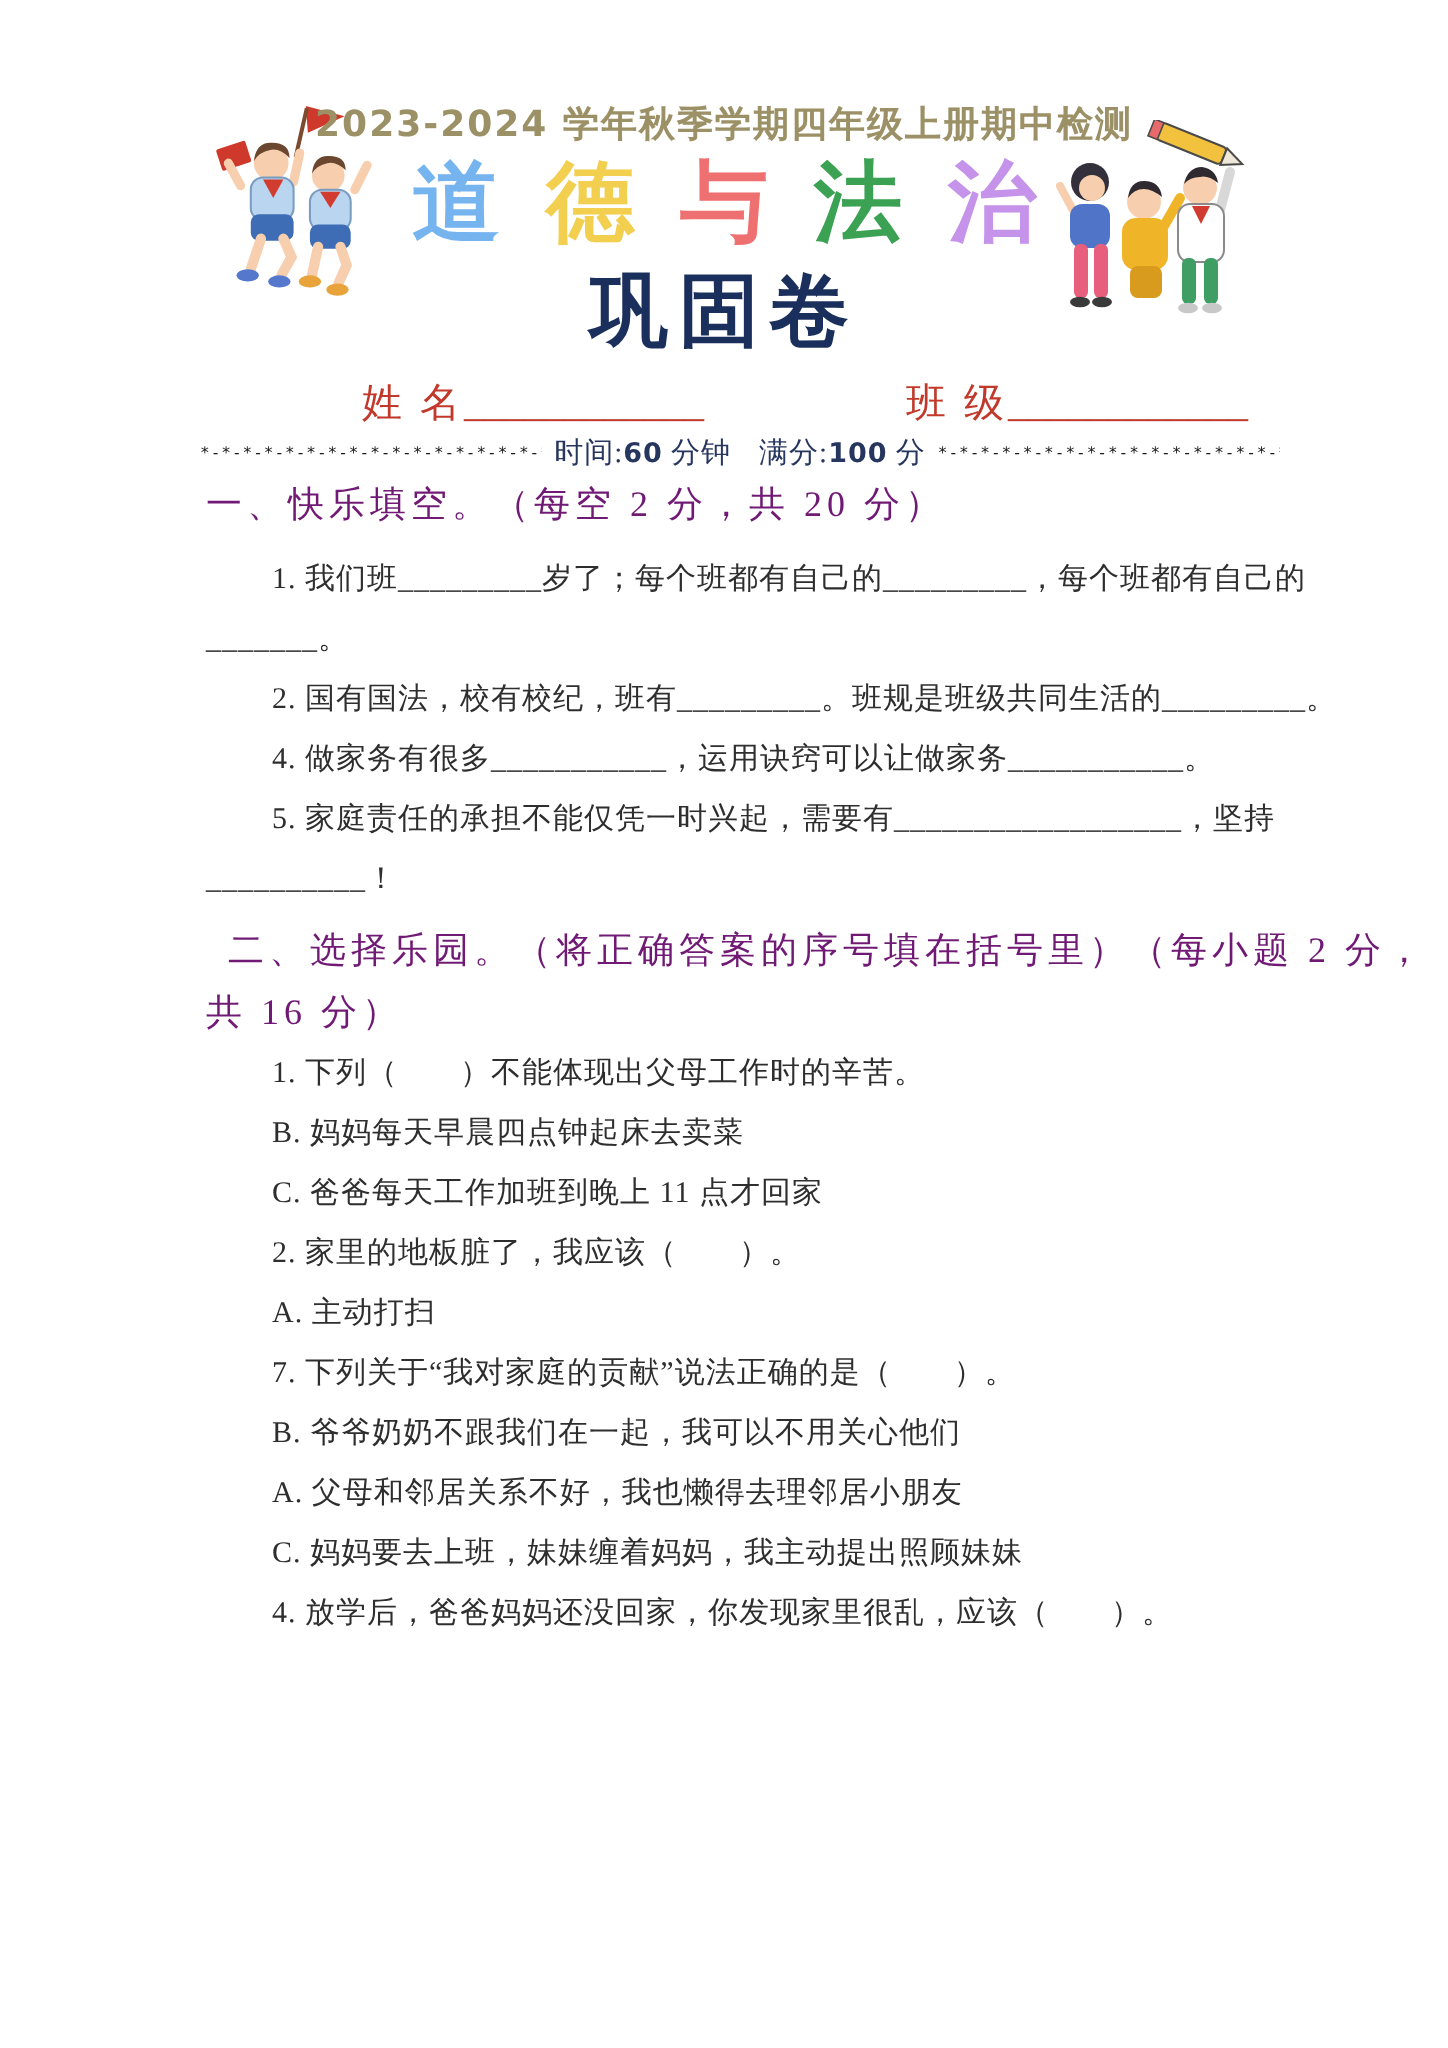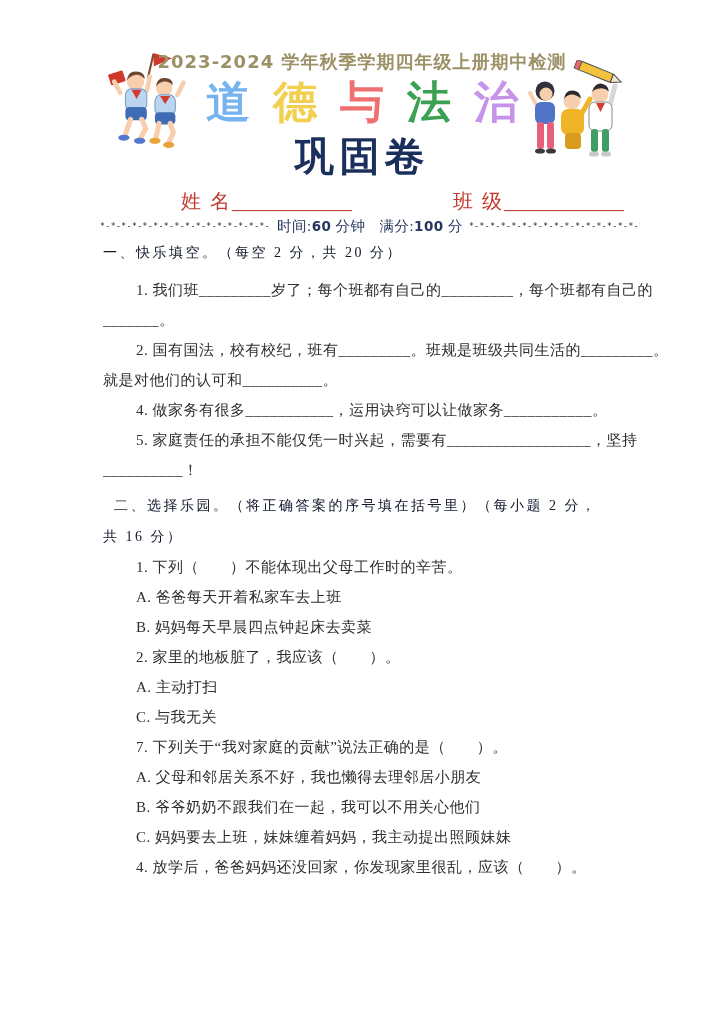--- a/index.html
+++ b/index.html
@@ -46,21 +46,21 @@
     font-size:8px;letter-spacing:0.5px;color:#181818;white-space:nowrap;overflow:hidden;
     flex:1 1 auto;max-width:178px;
   }
   .meta{white-space:nowrap;font-size:14.5px;letter-spacing:0.5px;flex:0 0 auto;}
   .meta b{font-family:"DejaVu Sans","Liberation Sans",sans-serif;font-size:13.5px;text-align:center;}
   .meta .gap{display:inline-block;width:14px;}
 
   
   .content{position:absolute;top:237px;left:103px;width:528px;font-size:15px;}
   .ln{line-height:30px;height:30px;white-space:nowrap;letter-spacing:0.5px;}
-  .s-title{font-size:14px;letter-spacing:2.5px;height:31px;line-height:31px;color:#0f172a;}
+  .s-title{font-size:18px;letter-spacing:2.5px;height:31px;line-height:31px;color:#701a75;}
   .indent{padding-left:33px;}
   .mt7{margin-top:7px;}
   .mt5{margin-top:5px;margin-left:11px;}
   .blank{letter-spacing:0;}
 </style>
 </head>
 <body>
 
 <div class="page">
 
@@ -154,37 +154,35 @@
     </span>
     <span class="pattern">*-*-*-*-*-*-*-*-*-*-*-*-*-*-*-*-*-*-*-*-*-*</span>
   </div>
 
   <div class="content">
 
     <div class="ln s-title">一、快乐填空。（每空 2 分，共 20 分）</div>
     <div class="ln indent mt7">1. 我们班_________岁了；每个班都有自己的_________，每个班都有自己的</div>
     <div class="ln">_______。</div>
     <div class="ln indent">2. 国有国法，校有校纪，班有_________。班规是班级共同生活的_________。</div>
-    <div class="ln">就是对他们的认可和__________。</div>
     <div class="ln indent">4. 做家务有很多___________，运用诀窍可以让做家务___________。</div>
     <div class="ln indent">5. 家庭责任的承担不能仅凭一时兴起，需要有__________________，坚持</div>
     <div class="ln">__________！</div>
 
     <div class="ln s-title mt5">二、选择乐园。（将正确答案的序号填在括号里）（每小题 2 分，</div>
     <div class="ln s-title">共 16 分）</div>
 
     <div class="ln indent">1. 下列（　　）不能体现出父母工作时的辛苦。</div>
-    <div class="ln indent">A. 爸爸每天开着私家车去上班</div>
     <div class="ln indent">B. 妈妈每天早晨四点钟起床去卖菜</div>
+    <div class="ln indent">C. 爸爸每天工作加班到晚上 11 点才回家</div>
 
     <div class="ln indent">2. 家里的地板脏了，我应该（　　）。</div>
     <div class="ln indent">A. 主动打扫</div>
-    <div class="ln indent">C. 与我无关</div>
 
     <div class="ln indent">7. 下列关于“我对家庭的贡献”说法正确的是（　　）。</div>
+    <div class="ln indent">B. 爷爷奶奶不跟我们在一起，我可以不用关心他们</div>
     <div class="ln indent">A. 父母和邻居关系不好，我也懒得去理邻居小朋友</div>
-    <div class="ln indent">B. 爷爷奶奶不跟我们在一起，我可以不用关心他们</div>
     <div class="ln indent">C. 妈妈要去上班，妹妹缠着妈妈，我主动提出照顾妹妹</div>
 
     <div class="ln indent">4. 放学后，爸爸妈妈还没回家，你发现家里很乱，应该（　　）。</div>
   </div>
 
 </div>
 
 </body></html>

